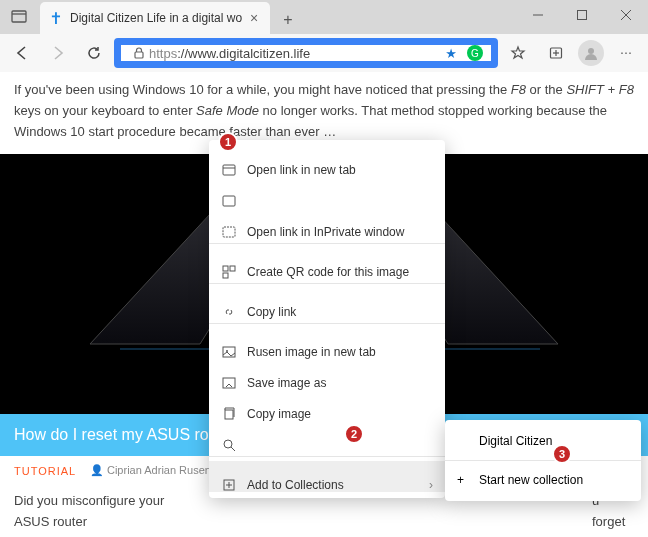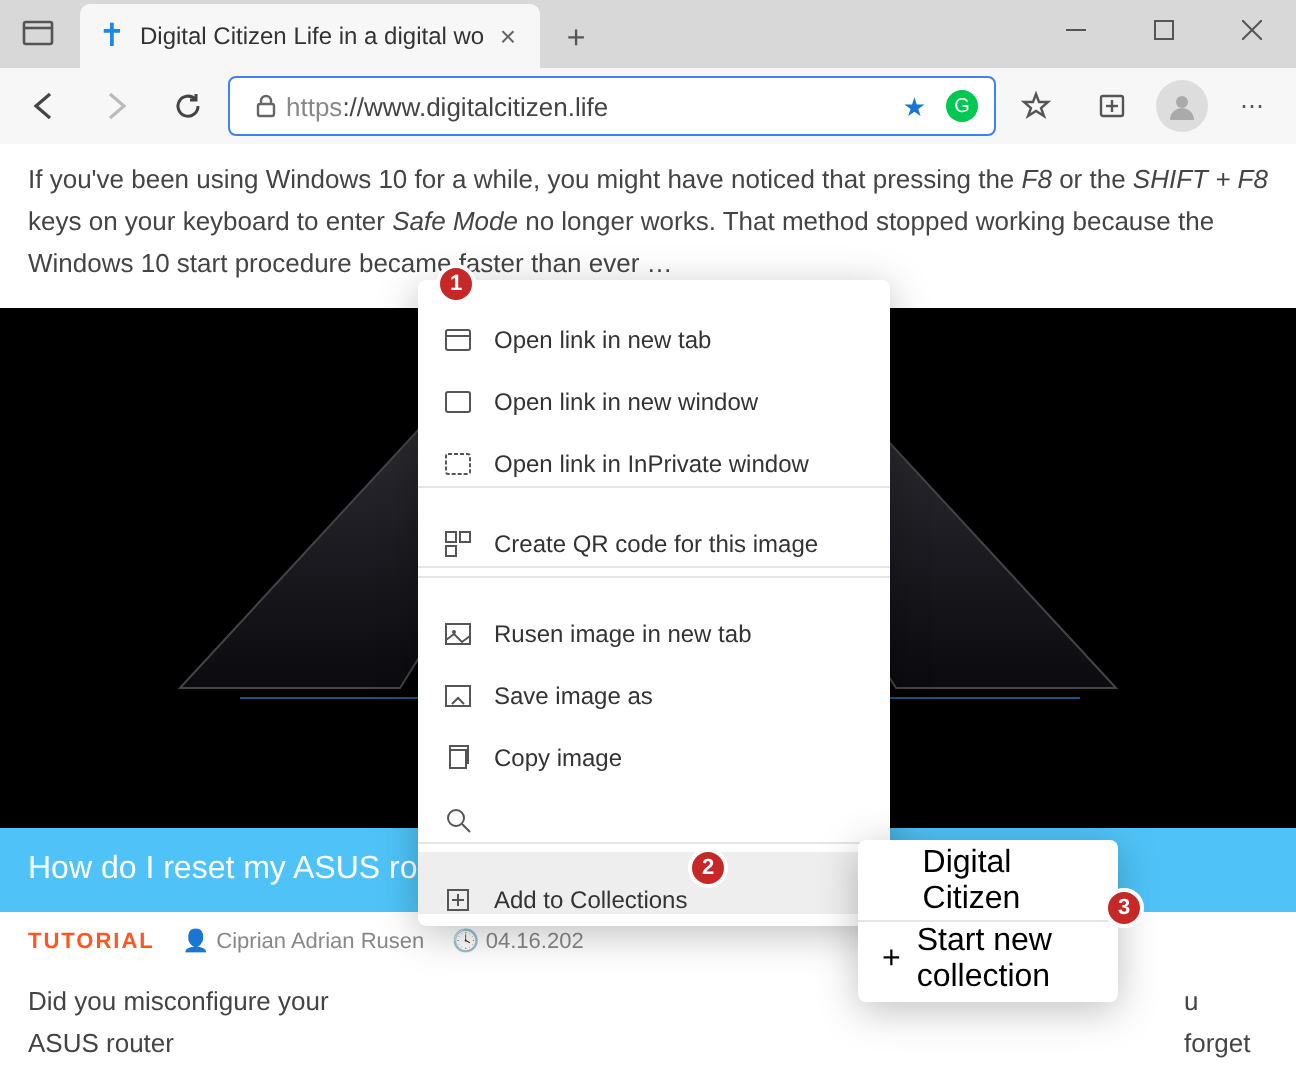--- a/index.html
+++ b/index.html
@@ -9,46 +9,46 @@
 .tab{height:32px;background:#f7f7f7;border-radius:5px 5px 0 0;display:flex;align-items:center;padding:0 8px;width:230px;margin-left:2px;font-size:12px;color:#333}
 .tab-favicon{width:16px;height:16px;margin-right:6px;display:flex;align-items:center;justify-content:center}
 .tab-title{flex:1;white-space:nowrap;overflow:hidden;text-overflow:ellipsis}
 .tab-close{width:16px;height:16px;display:flex;align-items:center;justify-content:center;color:#666;font-size:14px}
 .newtab{width:28px;height:28px;display:flex;align-items:center;justify-content:center;color:#555;font-size:16px;margin-left:4px}
 .winbtns{position:absolute;right:0;top:0;display:flex;height:30px}
 .winbtn{width:44px;display:flex;align-items:center;justify-content:center;color:#555}
 .navbar{height:38px;background:#f7f7f7;display:flex;align-items:center;padding:0 6px;gap:4px}
 .navbtn{width:32px;height:32px;display:flex;align-items:center;justify-content:center;color:#555;border-radius:4px}
 .navbtn.disabled{color:#bbb}
-.addressbar{flex:1;height:30px;background:#fff;border:1px solid #3b82f6;border-radius:4px;display:flex;align-items:center;padding:0 8px;font-size:13px;color:#444}
+.addressbar{flex:1;height:30px;background:#fff;border:7px solid #3b82f6;border-radius:4px;display:flex;align-items:center;padding:0 8px;font-size:13px;color:#444}
 .abicon{width:20px;display:flex;align-items:center;justify-content:center}
 .abtext span.g{color:#888}
 .abright{margin-left:auto;display:flex;gap:10px;align-items:center}
 .star{color:#1976d2}
 .gcircle{width:16px;height:16px;border-radius:50%;background:#00c853;display:flex;align-items:center;justify-content:center;color:#fff;font-size:10px}
 .navicons{display:flex;gap:6px;align-items:center}
 .avatar{width:26px;height:26px;border-radius:50%;background:#ddd;display:flex;align-items:center;justify-content:center}
 .content{background:#fff;position:relative;height:465px}
 .article-text{padding:8px 14px;font-size:13px;color:#444;line-height:1.6}
 .article-text i{}
 .hero{background:#000;height:260px;position:relative;margin-top:4px}
 .hero svg{position:absolute}
 .banner{background:#4fc3f7;color:#fff;padding:12px 14px;font-size:16px}
 .meta{background:#fff;padding:8px 14px;font-size:11px;display:flex;gap:14px;align-items:center}
-.meta .tag{color:#ff5722;font-weight:700;letter-spacing:1px}
+.meta .tag{color:#ff5722;font-weight:400;letter-spacing:1px}
 .meta .auth,.meta .date{color:#888}
 .article2{padding:6px 14px;font-size:13px;color:#444;line-height:1.6}
 .ctxmenu{position:absolute;left:209px;top:140px;width:236px;background:#fff;border-radius:4px;box-shadow:0 4px 20px rgba(0,0,0,0.25);padding:6px 0;font-size:12px;color:#333}
 .ctxitem{height:31px;display:flex;align-items:flex-end;padding:0 12px;gap:10px}
 .ctxitem:hover,.ctxitem.hover{background:#eee}
 .ctxitem .ico{width:16px;display:flex;align-items:center;justify-content:center;color:#555}
 .ctxitem .lbl{flex:1}
 .ctxitem .arrow{color:#888}
 .ctxsep{height:1px;background:#e5e5e5;margin:4px 0}
-.submenu{position:absolute;left:429px;top:420px;width:130px;background:#fff;border-radius:4px;box-shadow:0 4px 20px rgba(0,0,0,0.25);padding:6px 0;font-size:16px}
+.submenu{position:absolute;left:445px;top:420px;width:196px;background:#fff;border-radius:4px;box-shadow:0 4px 20px rgba(0,0,0,0.25);padding:6px 0;font-size:12px}
 .subitem{height:30px;display:flex;align-items:center;padding:0 12px;gap:8px}
 .badge{position:absolute;width:20px;height:20px;border-radius:50%;background:#c62828;color:#fff;font-size:11px;font-weight:bold;display:flex;align-items:center;justify-content:center;border:2px solid #fff;z-index:10}
 </style>
 </head>
 <body>
 
 <div class="titlebar">
   <div class="edge-icon">
     <svg width="18" height="18" viewBox="0 0 18 18">
         <rect x="2" y="3" width="14" height="11" rx="1" fill="none" stroke="#555" stroke-width="1.3"></rect>
@@ -178,21 +178,20 @@
         </svg>
       </span>
       <span class="lbl">Open link in new tab</span>
     </div>
   <div class="ctxitem">
       <span class="ico">
         <svg width="14" height="14">
           <rect x="1" y="2" width="12" height="10" rx="1" fill="none" stroke="#555"></rect>
         </svg>
       </span>
-      <span class="lbl">Open link in new window</span>
     </div>
   <div class="ctxitem">
       <span class="ico">
         <svg width="14" height="14">
           <rect x="1" y="2" width="12" height="10" rx="1" fill="none" stroke="#555" stroke-dasharray="2 1"></rect>
         </svg>
       </span>
       <span class="lbl">Open link in InPrivate window</span>
     </div>
   <div class="ctxsep"></div>
@@ -200,20 +199,28 @@
       <span class="ico">
         <svg width="14" height="14">
           <rect x="1" y="1" width="5" height="5" fill="none" stroke="#555"></rect>
           <rect x="8" y="1" width="5" height="5" fill="none" stroke="#555"></rect>
           <rect x="1" y="8" width="5" height="5" fill="none" stroke="#555"></rect>
         </svg>
       </span>
       <span class="lbl">Create QR code for this image</span>
     </div>
   <div class="ctxsep"></div>
+  <div class="ctxitem">
+      <span class="ico">
+        <svg width="14" height="14">
+          <path d="M5 9 A3 3 0 0 1 5 5 L7 5 M9 5 A3 3 0 0 1 9 9 L7 9" fill="none" stroke="#555"></path>
+        </svg>
+      </span>
+      <span class="lbl">Copy link</span>
+    </div>
   <div class="ctxsep"></div>
   <div class="ctxitem">
       <span class="ico">
         <svg width="14" height="14">
           <rect x="1" y="2" width="12" height="10" fill="none" stroke="#555"></rect>
           <circle cx="5" cy="6" r="1" fill="#555"></circle>
           <path d="M1 10 L5 7 L9 11 L13 8" fill="none" stroke="#555"></path>
         </svg>
       </span>
       <span class="lbl">Rusen image in new tab</span>

